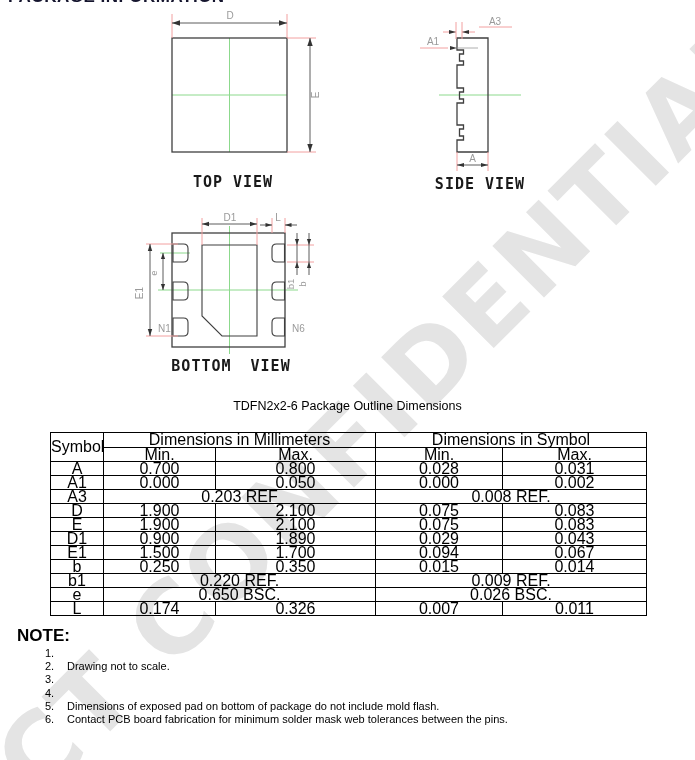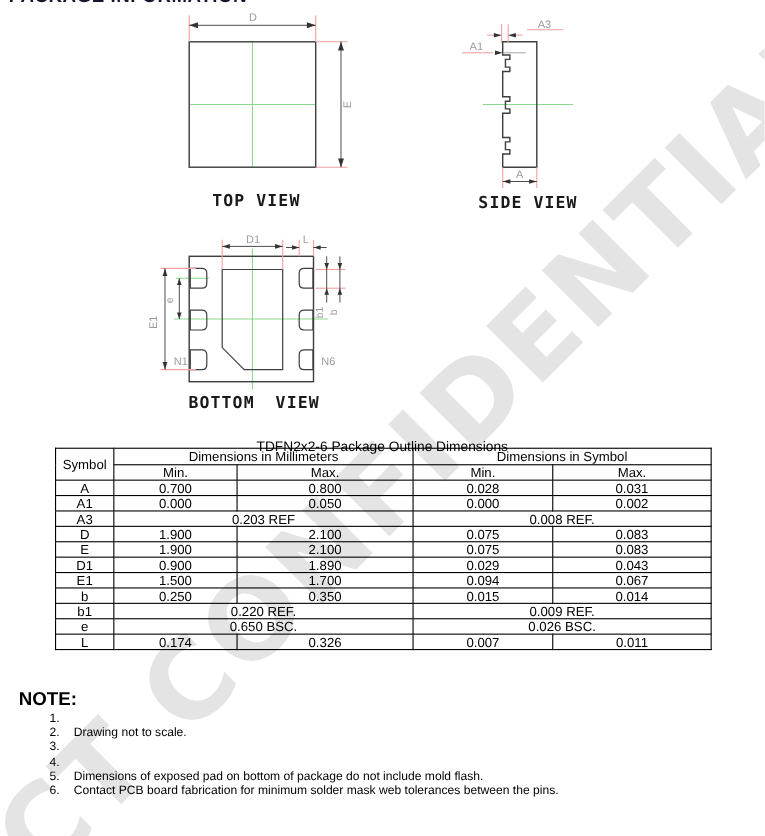--- a/index.html
+++ b/index.html
@@ -27,22 +27,22 @@
   .pad{fill:none;stroke:var(--line,#3f3f3f);stroke-width:1.1;}
   .green{stroke:var(--green,#8cd98c);stroke-width:1;fill:none;}
   .pink{stroke:var(--pink,#f2a0a0);stroke-width:1;fill:none;}
   .dim{stroke:#4a4a4a;stroke-width:.9;fill:none;}
   .gray{stroke:#9a9a9a;stroke-width:.8;fill:none;}
   .arr{fill:#333;stroke:none;}
 
   .table-title{position:absolute;left:0;top:399px;width:695px;text-align:center;
     font-size:12.5px;color:#000;z-index:1;}
 
-  table.dims{position:absolute;left:50px;top:407px;width:596px;z-index:1;
-    border-collapse:collapse;table-layout:fixed;font-size:12px;color:#000;}
+  table.dims{position:absolute;left:50px;top:432px;width:596px;z-index:1;
+    border-collapse:collapse;table-layout:fixed;font-size:16px;color:#000;}
   table.dims td{border:1px solid #000;border-top:1.6px solid #000;border-bottom:1.6px solid #000;
     text-align:center;vertical-align:middle;padding:0;height:13px;line-height:12px;overflow:hidden;white-space:nowrap;}
   table.dims tr.h1 td{height:14px;}
 
   .note-heading{position:absolute;left:17px;top:626px;font-weight:bold;font-size:17px;color:#000;z-index:1;}
   .notes{position:absolute;left:45px;top:647px;z-index:1;font-size:11px;color:#000;}
   .note{display:flex;height:13.2px;line-height:13px;}
   .note .num{width:13px;flex:none;}
   .note .txt{margin-left:9px;white-space:nowrap;}
 </style>

